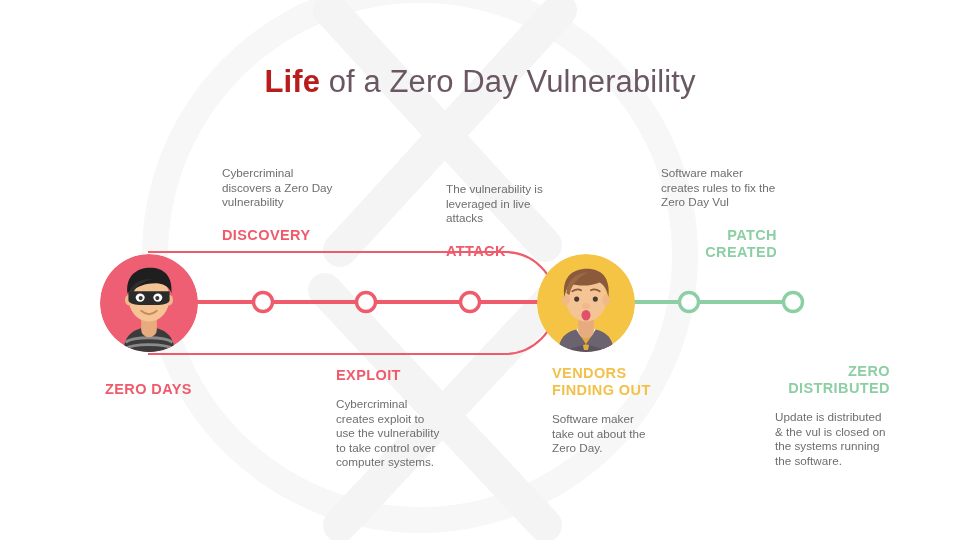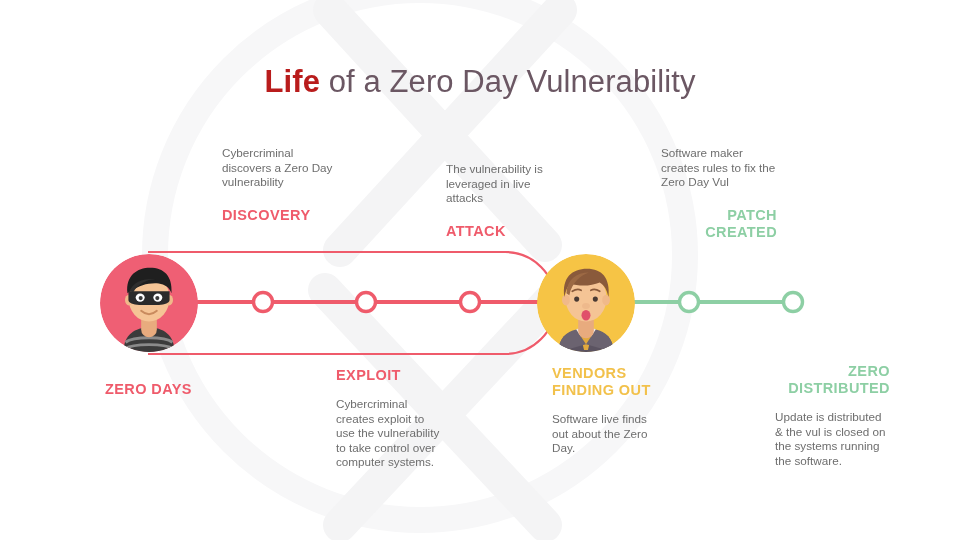--- a/index.html
+++ b/index.html
@@ -67,20 +67,21 @@
   .stage-label {
     font-weight: bold;
     font-size: 14.5px;
     letter-spacing: .4px;
     line-height: 17px;
   }
   .desc {
     font-size: 11.7px;
     line-height: 14.6px;
     color: #6e6e6e;
+    margin-top: 20px;
   }
   .pink  { color: #ef5b6b; }
   .green { color: #8dcfa4; text-align: right; }
   .gold  { color: #f2c14b; }
 
   #blk-discovery { left: 222px; top: 146px; width: 118px; }
   #blk-discovery .stage-label { margin-top: 17px; }
   #blk-attack    { left: 446px; top: 162px; width: 120px; }
   #blk-attack .stage-label { margin-top: 17px; }
   #blk-patch-created { left: 661px; top: 146px; width: 116px; }
@@ -207,21 +208,21 @@
     <div class="stage-label pink">ZERO DAYS</div>
   </div>
 
   <div class="block" id="blk-exploit">
     <div class="stage-label pink">EXPLOIT</div>
     <div class="desc">Cybercriminal creates exploit to use the vulnerability to take control over computer systems.</div>
   </div>
 
   <div class="block" id="blk-vendors">
     <div class="stage-label gold">VENDORS FINDING OUT</div>
-    <div class="desc">Software live finds out about the Zero Day.</div>
+    <div class="desc">Software maker take out about the Zero Day.</div>
   </div>
 
   <div class="block" id="blk-patch-dist">
     <div class="stage-label green">ZERO DISTRIBUTED</div>
     <div class="desc">Update is distributed &amp; the vul is closed on the systems running the software.</div>
   </div>
 
 </div>
 
 </body></html>

